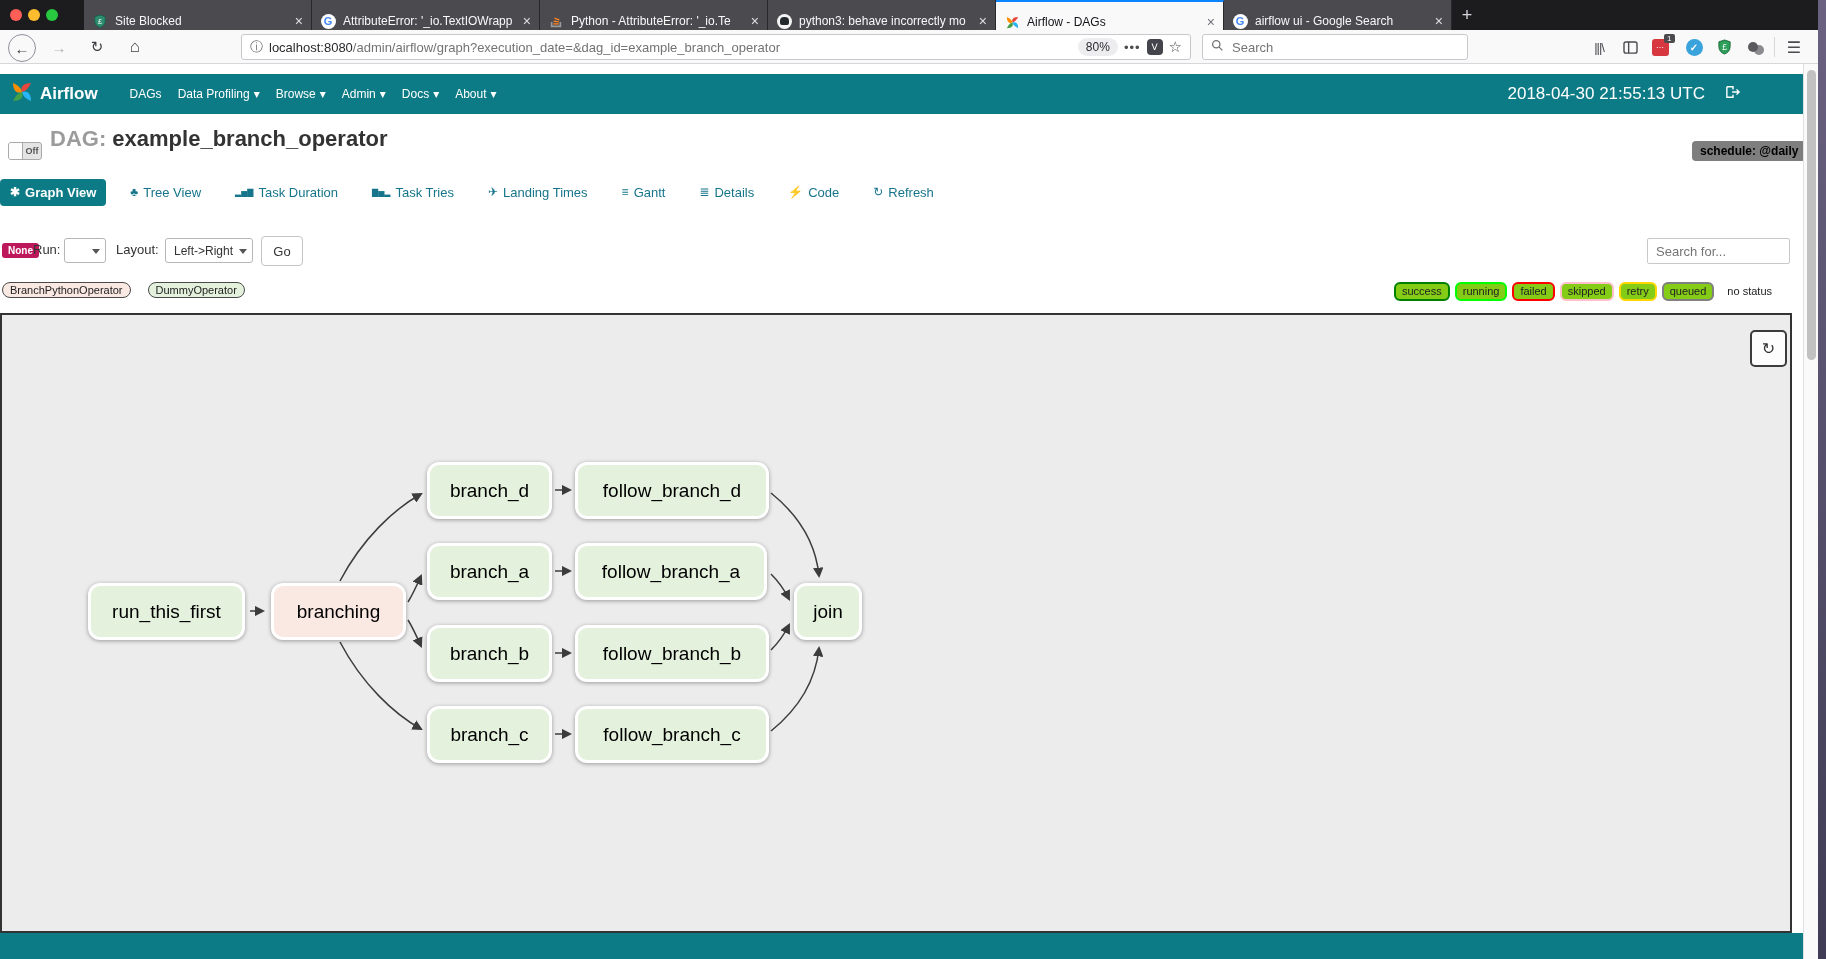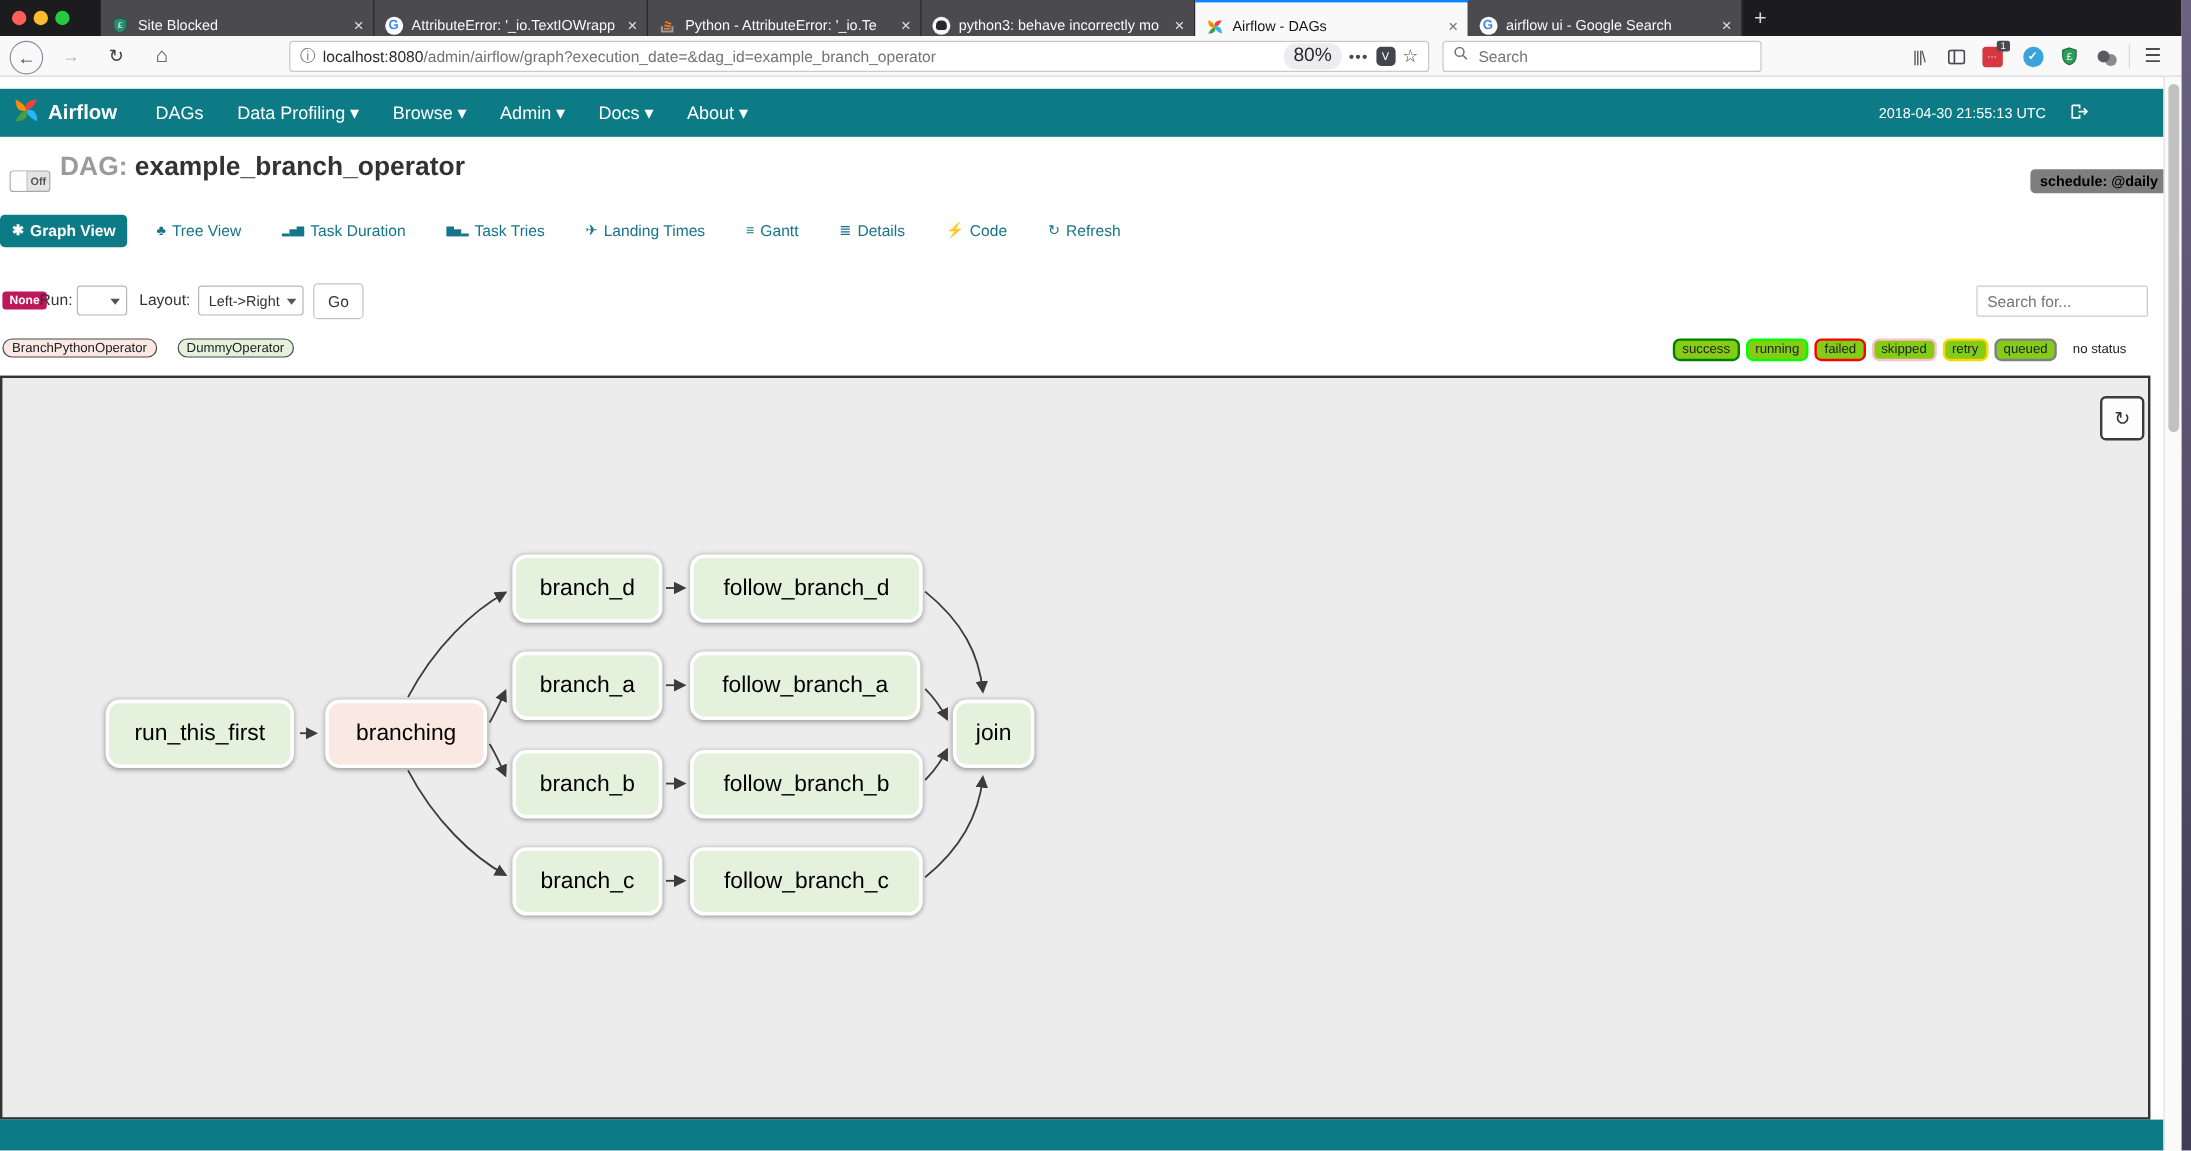--- a/index.html
+++ b/index.html
@@ -21,37 +21,37 @@
   .fav-circle{width:15px;height:15px;border-radius:50%;background:#fff;display:flex;align-items:center;
               justify-content:center;font-size:11px;font-weight:bold;}
   .toolbar{position:absolute;left:0;top:30px;width:1818px;height:34px;background:#f9f9fa;
            border-bottom:1px solid #d7d7db;box-sizing:border-box;}
   .navbtn{position:absolute;top:4px;width:26px;height:26px;display:flex;align-items:center;
           justify-content:center;font-size:15px;color:#3e3e42;}
   .urlbar{position:absolute;left:241px;top:4px;width:950px;height:26px;background:#fff;
           border:1px solid #c9c9cd;border-radius:3px;box-sizing:border-box;display:flex;
           align-items:center;padding:0 8px;font-size:13px;gap:6px;}
   .urlbar .path{color:#737373;}
-  .zoom-pill{background:#ededf0;border-radius:10px;padding:2px 8px;font-size:16px;color:#2a2a2e;}
+  .zoom-pill{background:#ededf0;border-radius:10px;padding:2px 8px;font-size:12px;color:#2a2a2e;}
   .searchbar{position:absolute;left:1202px;top:4px;width:266px;height:26px;background:#fff;
              border:1px solid #c9c9cd;border-radius:3px;box-sizing:border-box;display:flex;
              align-items:center;padding:0 8px;gap:6px;}
   .searchbar input{border:none;outline:none;font-size:13px;width:200px;background:transparent;
                    font-family:"Liberation Sans",sans-serif;}
   .tool-ico{position:absolute;top:7px;width:20px;height:20px;display:flex;align-items:center;
             justify-content:center;color:#4a4a4f;font-size:14px;}
 
   
   .af-navbar{position:absolute;left:0;top:74px;width:1803px;height:40px;background:#0c7b85;
              display:flex;align-items:center;color:#fff;}
   .brand{display:flex;align-items:center;gap:6px;margin-left:10px;font-size:17px;font-weight:bold;}
-  .nav-items{display:flex;margin-left:22px;gap:28px;font-size:15px;padding-left:10px;}
+  .nav-items{display:flex;margin-left:22px;gap:16px;font-size:12px;padding-left:10px;}
   .nav-item{display:flex;align-items:center;gap:4px;cursor:pointer;}
   .nav-right{position:absolute;right:62px;top:0;height:40px;display:flex;align-items:center;gap:20px;
-             font-size:12px;justify-content:center;}
+             font-size:17px;justify-content:center;}
 
   
   .dag-toggle{position:absolute;left:8px;top:142px;width:34px;height:18px;border:1px solid #a9a9a9;
               border-radius:3px;background:#e4e4e4;display:flex;align-items:center;box-sizing:border-box;}
   .dag-toggle .knob{width:13px;height:16px;background:#fdfdfd;border-right:1px solid #a9a9a9;border-radius:2px 0 0 2px;}
   .dag-toggle .lab{flex:1;text-align:center;font-size:9px;color:#555;font-weight:bold;}
   .page-title{position:absolute;left:50px;top:126px;font-size:22px;}
   .page-title .pre{color:#9b9b9b;font-weight:bold;}
   .page-title .dag{color:#333;font-weight:bold;}
   .sched-badge{position:absolute;left:1692px;top:141px;background:#7e7e7e;color:#000000;font-size:12px;

